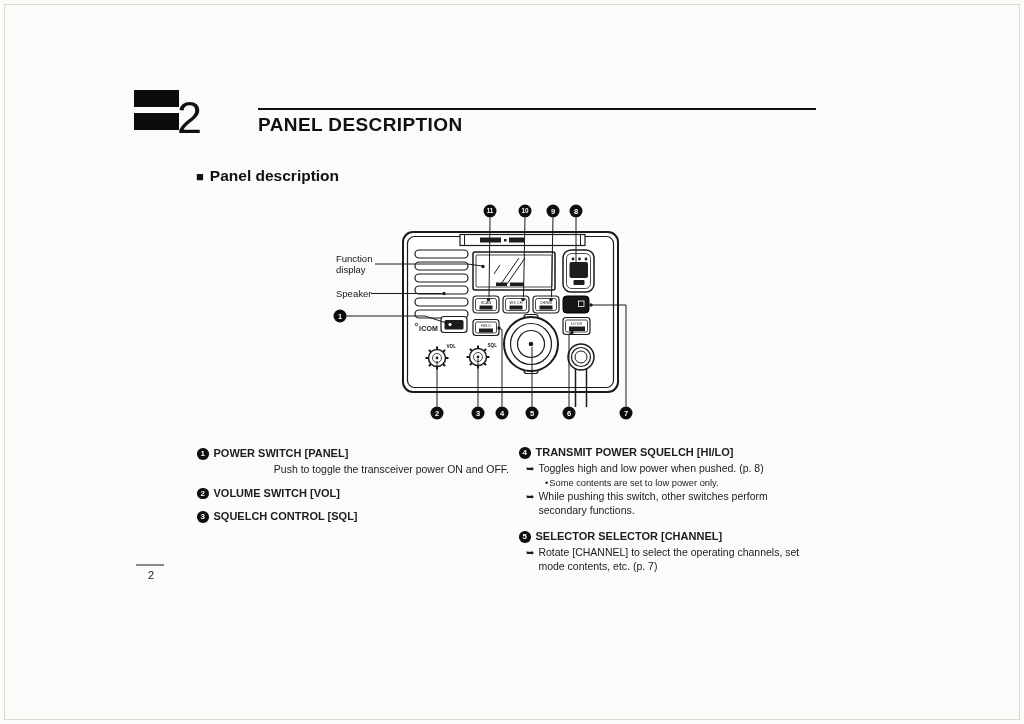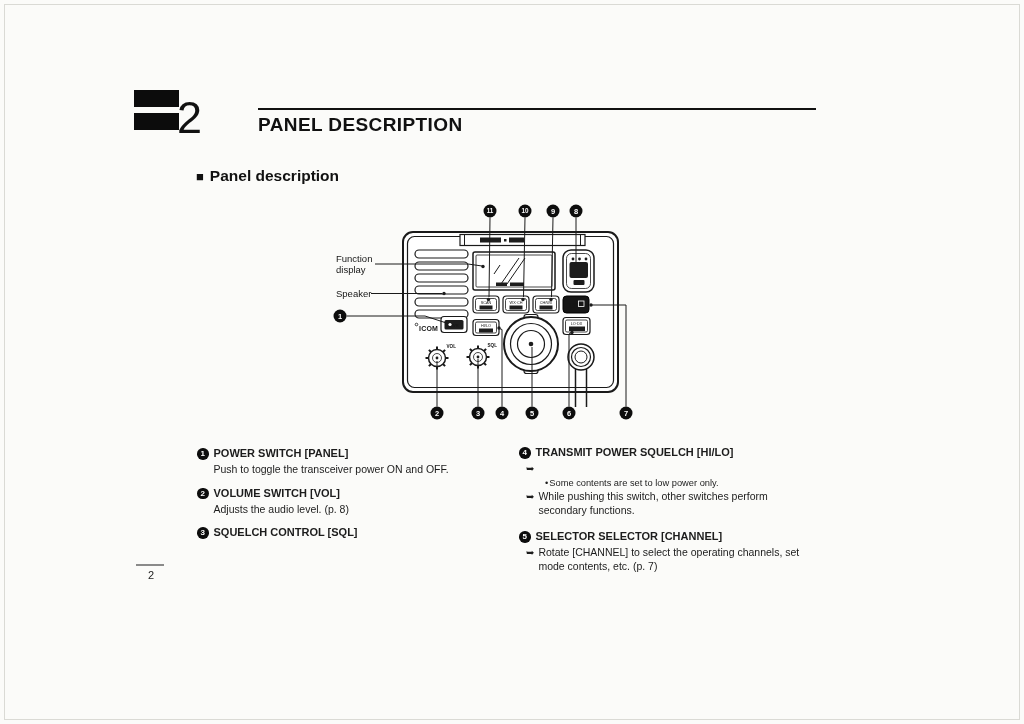--- a/index.html
+++ b/index.html
@@ -16,21 +16,21 @@
   .chapter-title{font-size:19px;font-weight:bold;letter-spacing:.4px;color:#111;}
   .section-head{font-size:15.5px;font-weight:bold;color:#111;display:flex;gap:6px;align-items:center;}
   .section-marker{font-size:13px;}
 
   
   .col{line-height:13.5px;}
   .item{margin-bottom:10px;}
   .item-head{display:flex;align-items:center;gap:5px;font-weight:bold;font-size:11px;margin-bottom:2.5px;}
   .badge{width:11.5px;height:11.5px;border-radius:50%;background:#0d0d0d;color:#fff;font-size:8px;
          font-weight:bold;display:flex;align-items:center;justify-content:center;flex:0 0 auto;}
-  .body-plain{margin-left:16.5px;font-size:10.5px;}
+  .body-plain{margin-left:16.5px;font-size:10.5px;text-align:right;}
   .arrow-line{display:flex;gap:4px;margin-left:7px;font-size:10.5px;}
   .arrow-glyph{flex:0 0 auto;font-size:10px;line-height:13.5px;}
   .subnote{margin-left:26px;font-size:9.3px;line-height:12.5px;display:flex;gap:1px;margin-top:1px;margin-bottom:1px;}
 
   
   .pg-rule{width:28px;height:2px;background:#8a8a8a;}
   .pg-num{font-size:11px;color:#222;}
 
   
   svg text{font-family:"Liberation Sans", sans-serif;fill:#161616;}
@@ -297,38 +297,38 @@
       <span class="badge">1</span>
       <span>POWER SWITCH [PANEL]</span>
     </div>
     <div class="body-plain">Push to toggle the transceiver power ON and OFF.</div>
   </div>
   <div class="item">
     <div class="item-head">
       <span class="badge">2</span>
       <span>VOLUME SWITCH [VOL]</span>
     </div>
-    <div class="body-plain">Adjusts the audio level. (p. 8)</div>
   </div>
   <div class="item">
     <div class="item-head">
       <span class="badge">3</span>
       <span>SQUELCH CONTROL [SQL]</span>
     </div>
   </div>
 </div>
 
 <div class="abs col" style="left:519px;top:446px;width:300px;">
   <div class="item">
     <div class="item-head">
       <span class="badge">4</span>
       <span>TRANSMIT POWER SQUELCH [HI/LO]</span>
     </div>
     <div class="arrow-line">
       <span class="arrow-glyph">➥</span>
+      <span>Toggles high and low power when pushed. (p. 8)</span>
     </div>
     <div class="subnote">
       <span>•</span>
       <span>Some contents are set to low power only.</span>
     </div>
     <div class="arrow-line">
       <span class="arrow-glyph">➥</span>
       <span>While pushing this switch, other switches perform secondary functions.</span>
     </div>
   </div>

